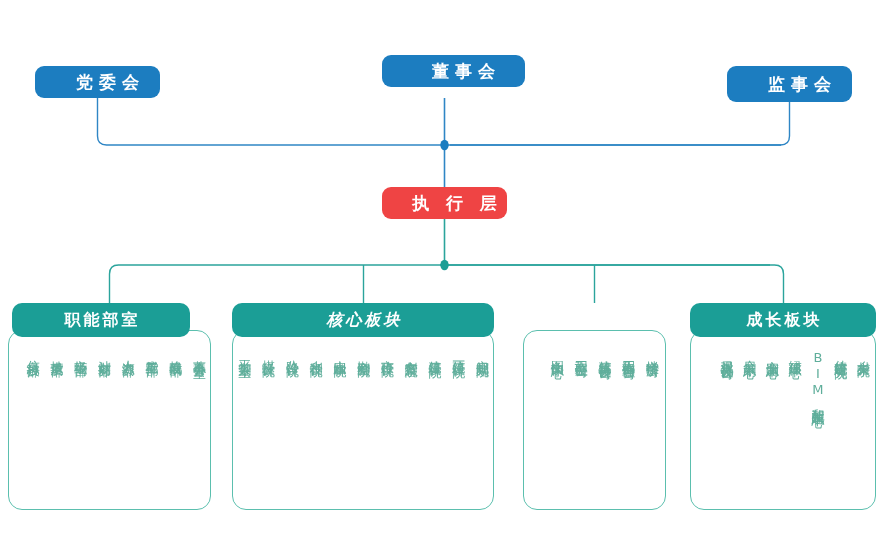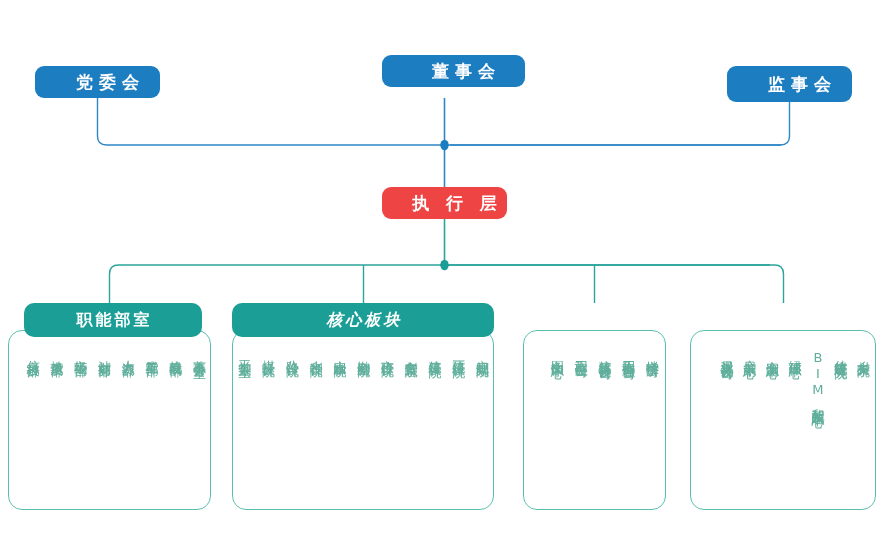--- a/index.html
+++ b/index.html
@@ -90,21 +90,21 @@
     font-size: 13px;
     line-height: 1.06;
     color: #5fae9b;
     letter-spacing: 1px;
     white-space: nowrap;
     font-family: "DejaVu Sans", "Liberation Sans", sans-serif;
   }
 
   
   #panel-1 { left: 8px;   top: 330px; width: 203px; height: 180px; }
-  #head-1  { left: 24px;   top: 303px; width: 178px; }
+  #head-1  { left: 12px;   top: 303px; width: 178px; }
   #body-1  { left: 14px;  top: 350px; width: 192px; gap: 10px; }
 
   #panel-2 { left: 232px; top: 330px; width: 262px; height: 180px; }
   #head-2  { left: 232px; top: 303px; width: 262px; font-style: italic; }
   #body-2  { left: 238px; top: 350px; width: 251px; gap: 10px; }
 
   #panel-3 { left: 523px; top: 330px; width: 143px; height: 180px; }
   #head-3  { left: 523px; top: 303px; width: 143px; }
   #body-3  { left: 531px; top: 350px; width: 128px; gap: 10px; }
 
@@ -177,20 +177,21 @@
   <div class="panel" id="panel-3"></div>
   <div class="panel-body" id="body-3">
     <div class="vcell">楼宇经济公司</div>
     <div class="vcell">工程咨询管理公司</div>
     <div class="vcell">建筑装饰设计公司</div>
     <div class="vcell">工程监理公司</div>
     <div class="vcell">图文快印中心</div>
   </div>
 
   <div class="panel" id="panel-4"></div>
+  <div class="panel-head" id="head-4">成长板块</div>
   <div class="panel-body" id="body-4">
     <div class="vcell">乡村未来院</div>
     <div class="vcell">传统建筑研究院</div>
     <div class="vcell">BIM和装配建筑中心</div>
     <div class="vcell">绿建环保中心</div>
     <div class="vcell">安全监测中心</div>
     <div class="vcell">会展策划中心</div>
     <div class="vcell">景观亮化设计公司</div>
   </div>
 

